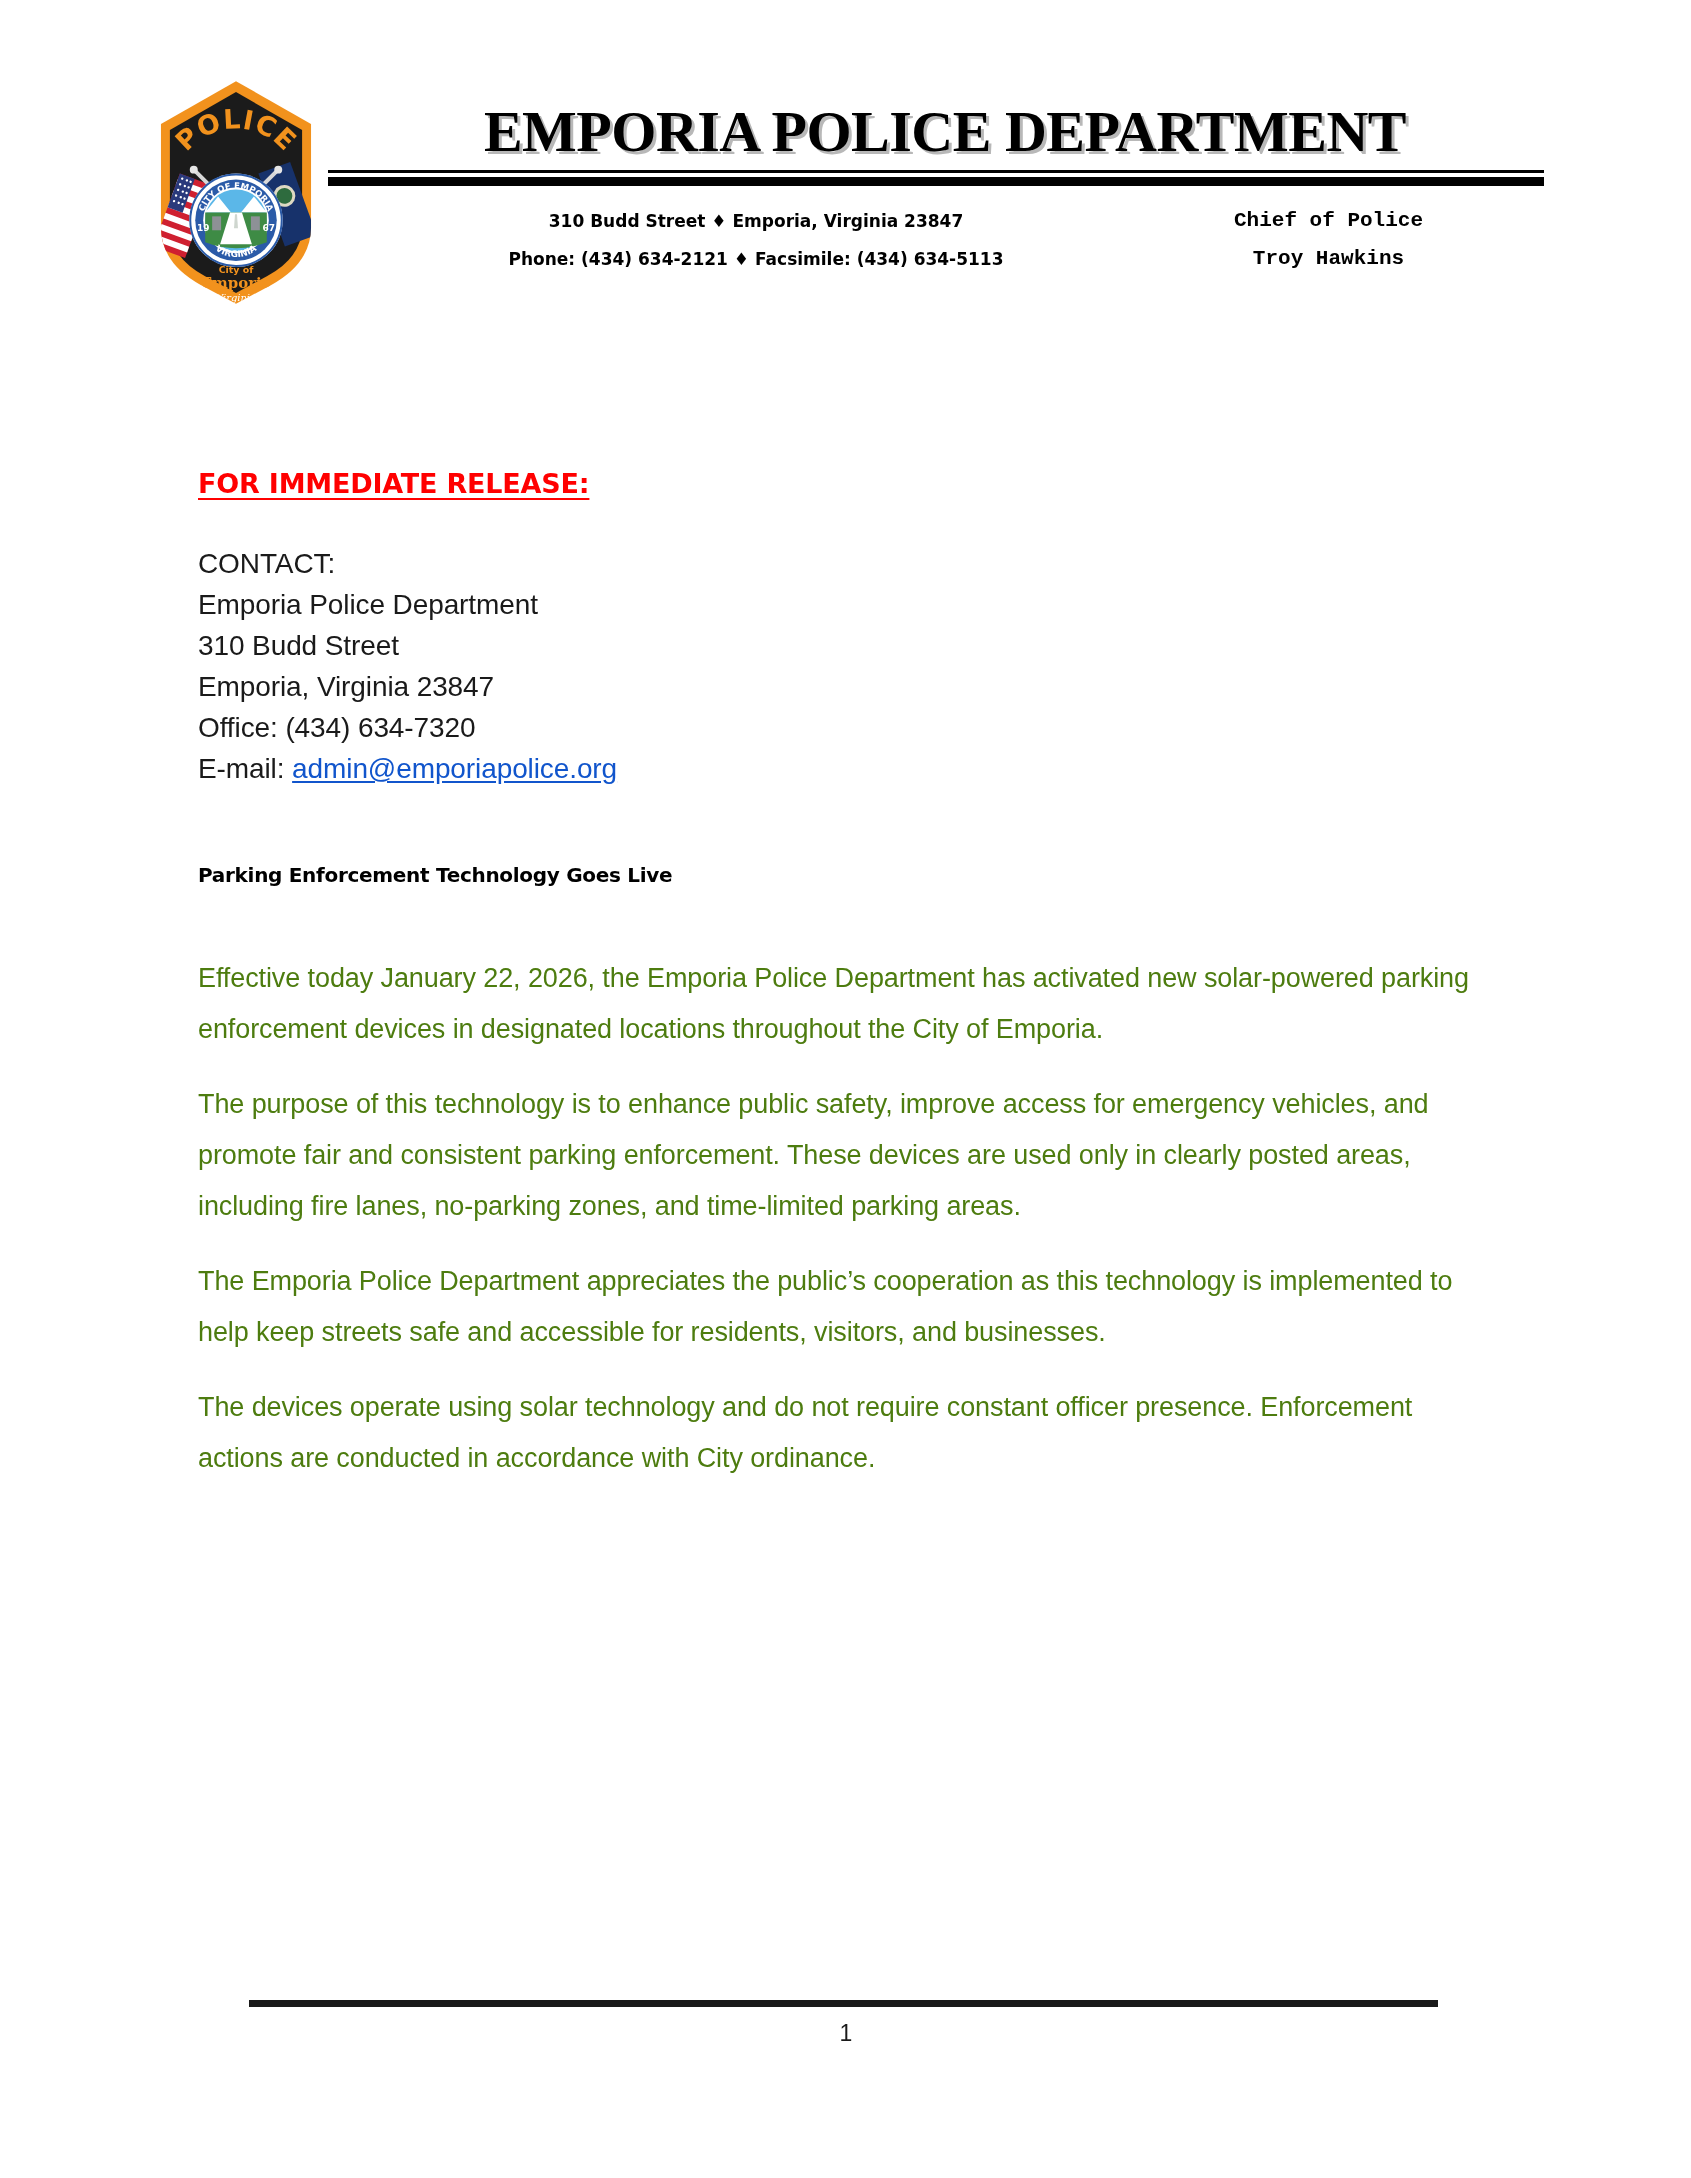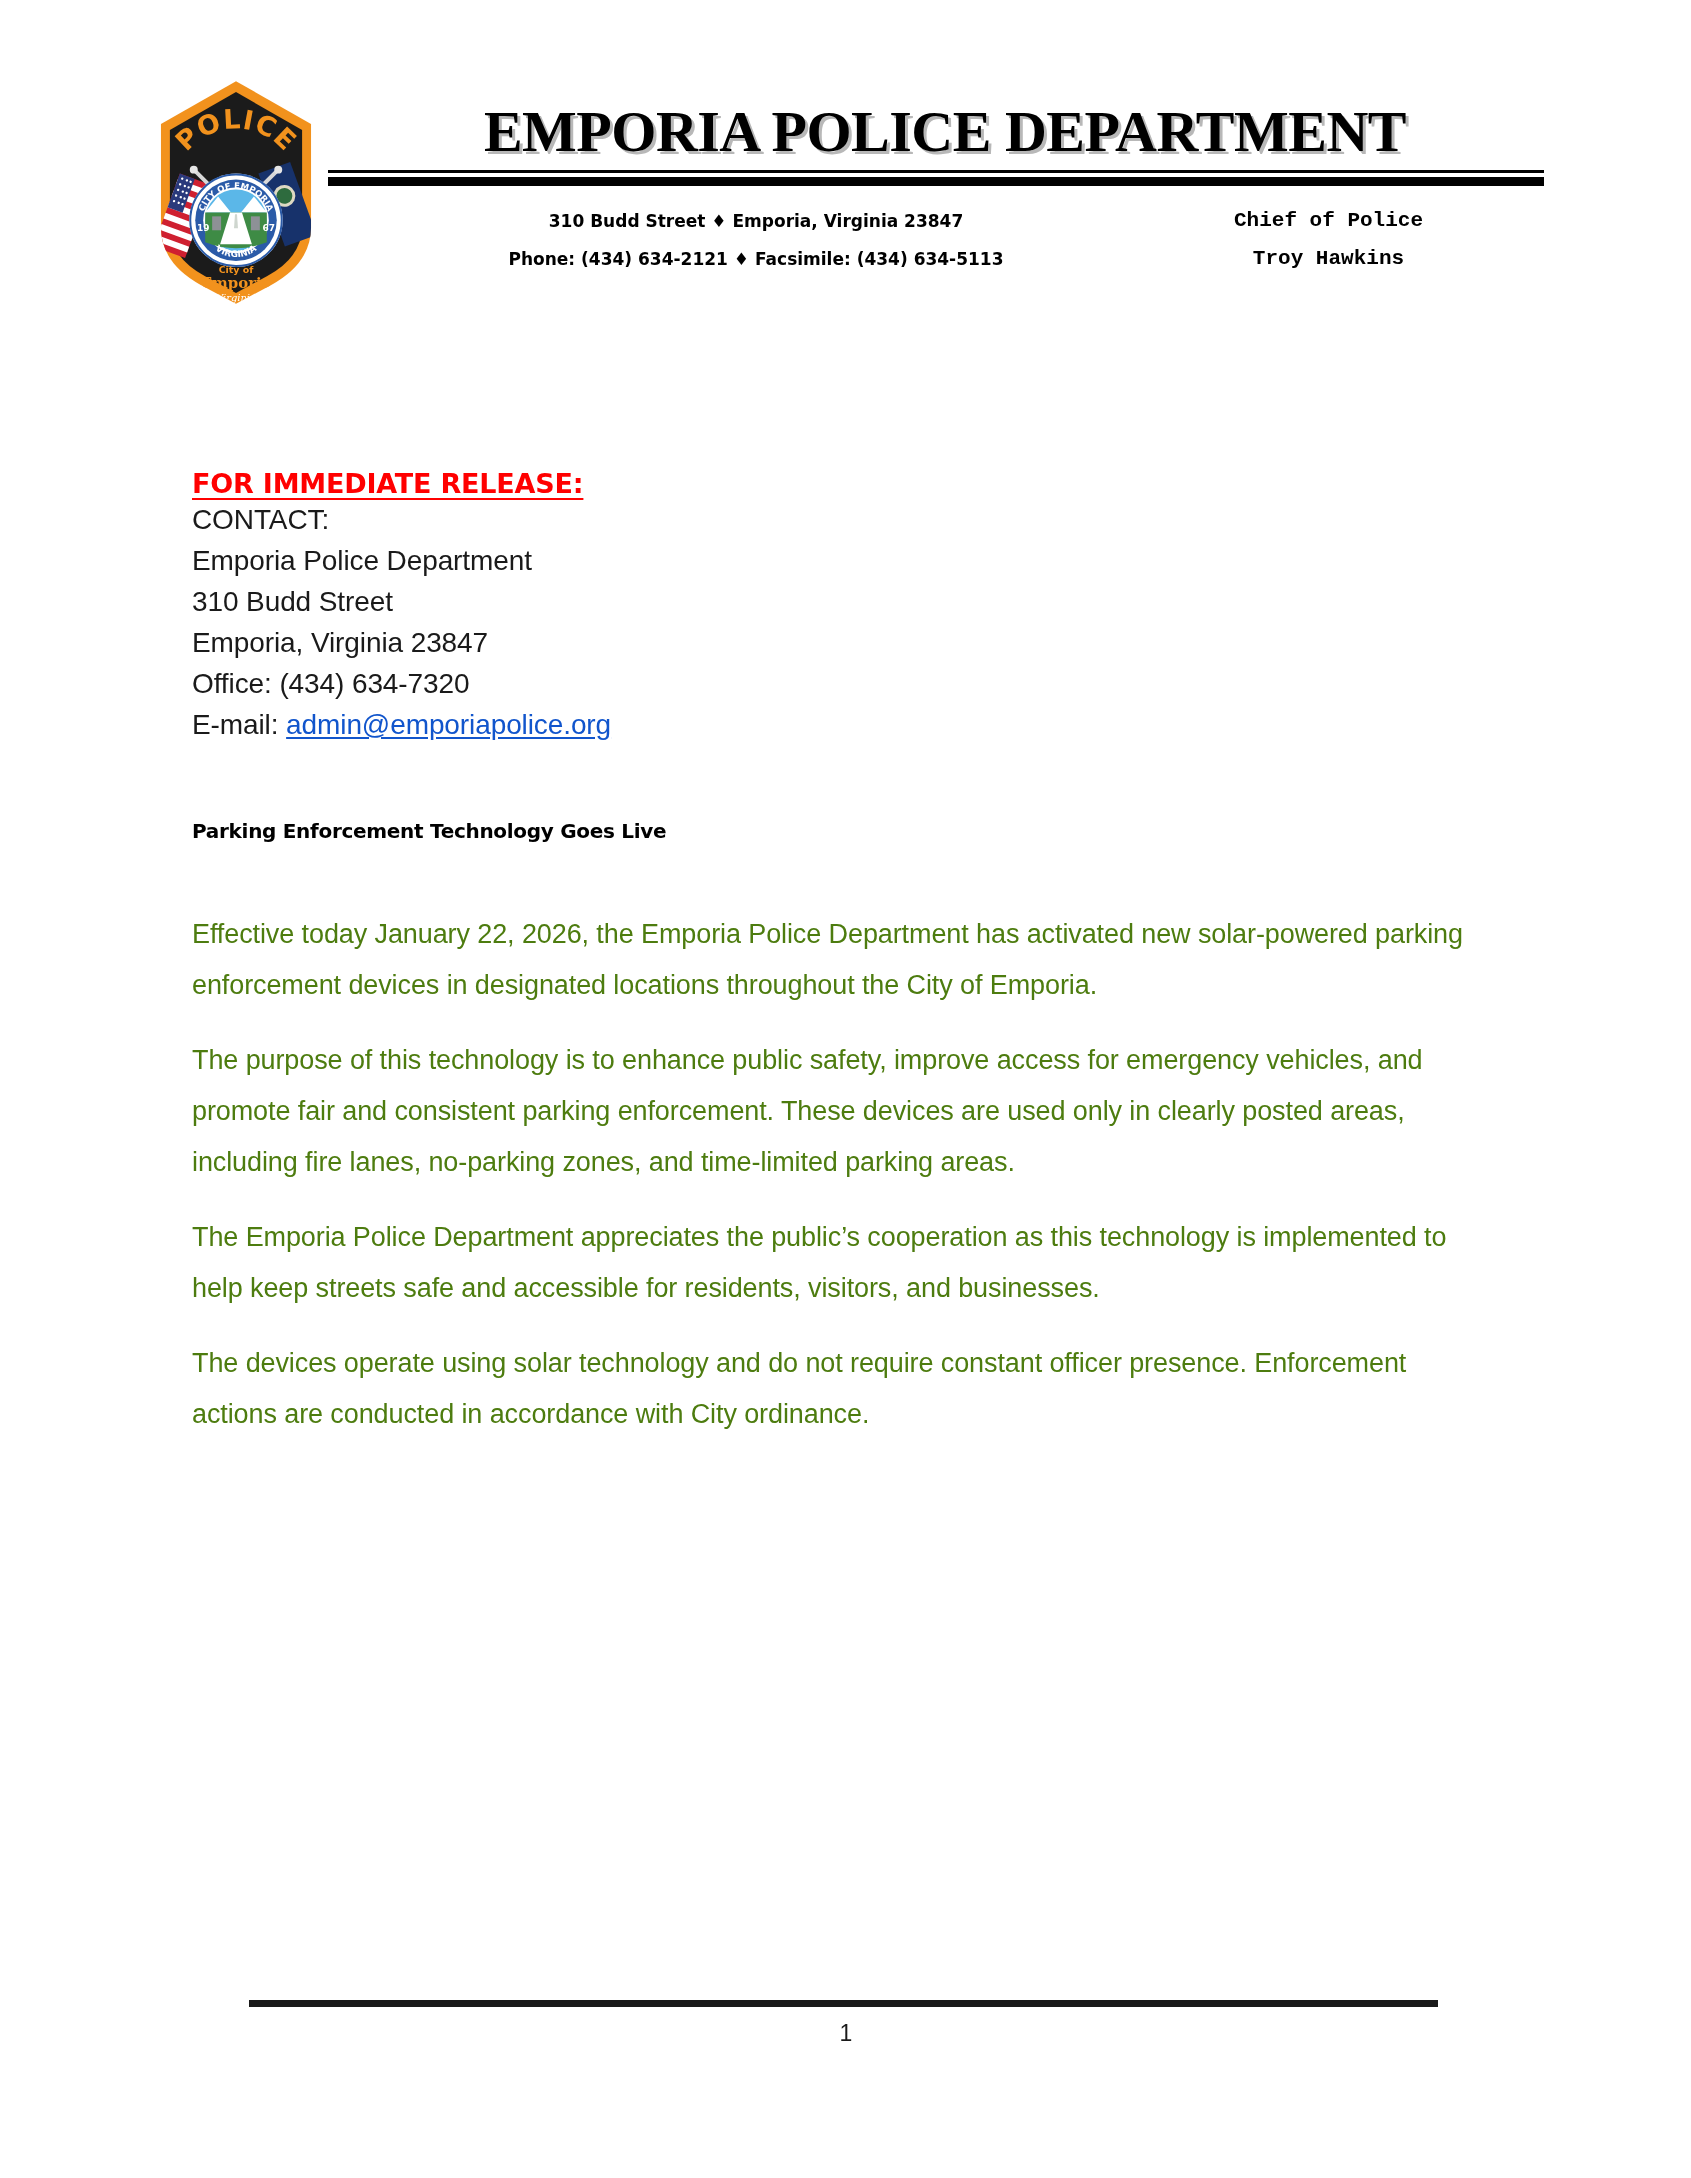--- a/index.html
+++ b/index.html
@@ -100,37 +100,38 @@
     font-weight: bold;
     font-size: 21px;
     line-height: 38px;
     color: #000000;
     white-space: nowrap;
   }
 
   
   .content {
     position: absolute;
-    left: 192px;
+    left: 198px;
     top: 468px;
     width: 1303px;
   }
 
   .release-flag {
     font-family: "DejaVu Sans", sans-serif;
     font-weight: bold;
     font-size: 27px;
     color: #ff0000;
     text-decoration: underline;
     text-underline-offset: 5px;
     letter-spacing: -0.2px;
     margin: 0;
   }
 
   .contact-block {
+    margin-top: 44px;
     font-size: 28px;
     line-height: 41px;
     color: #1a1a1a;
     letter-spacing: -0.1px;
   }
   .contact-block div { white-space: nowrap; }
   .email-link {
     color: #1155cc;
     text-decoration: underline;
     text-underline-offset: 3px;

